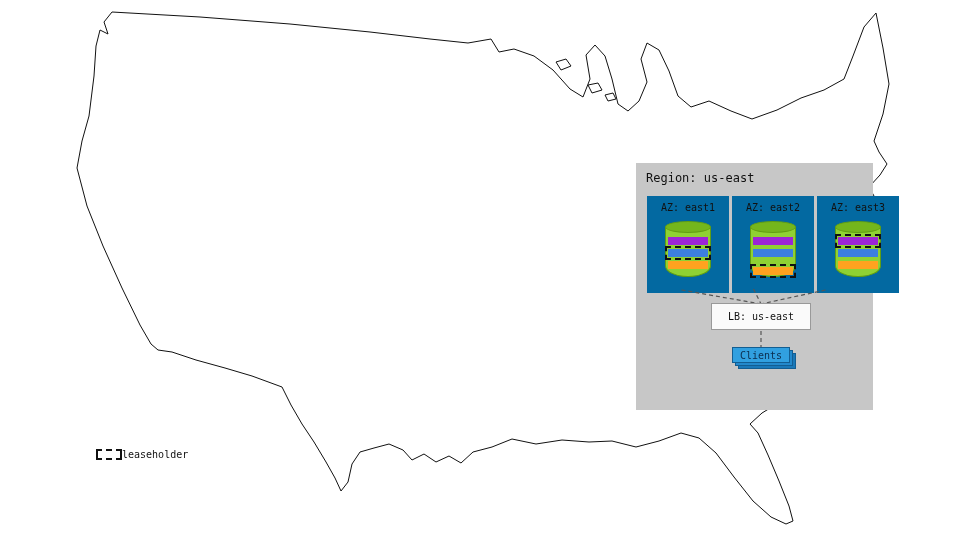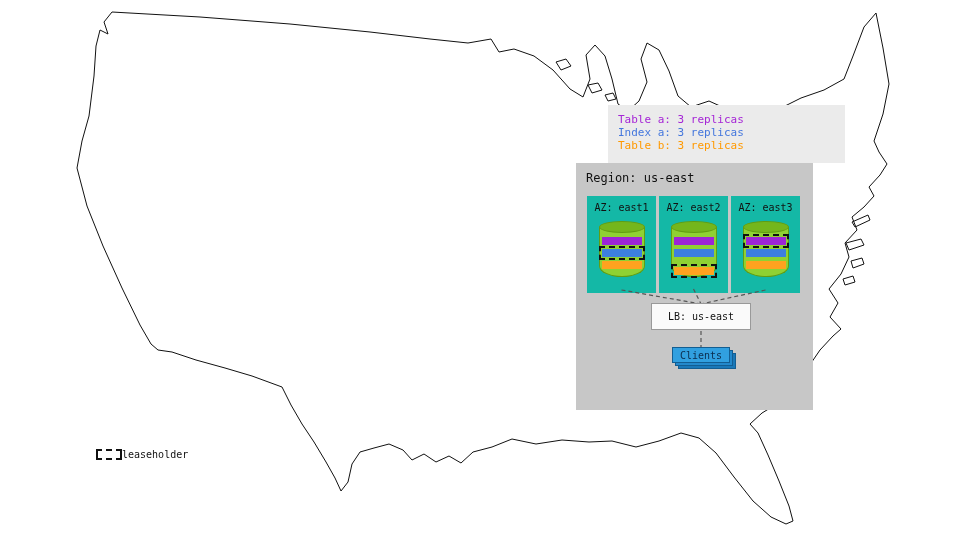--- a/index.html
+++ b/index.html
@@ -11,27 +11,27 @@
 
   
   .legend-box{
     position:absolute;left:608px;top:105px;width:237px;height:58px;
     background:#ebebeb;box-sizing:border-box;padding:8px 0 0 10px;
   }
   .legend-line{font-size:11px;line-height:13px;white-space:pre;}
 
   
   .region-box{
-    position:absolute;left:576px;top:163px;width:237px;height:247px;
+    position:absolute;left:636px;top:163px;width:237px;height:247px;
     background:#c7c7c7;box-sizing:border-box;
   }
   .region-title{position:absolute;left:10px;top:8px;font-size:12px;color:#111;}
 
   .az-row{position:absolute;left:11px;top:33px;display:flex;gap:3px;}
-  .az-box{width:69px;height:97px;background:#14b8a6;position:relative;}
+  .az-box{width:82px;height:97px;background:#0369a1;position:relative;}
   .az-label{font-size:10px;color:#111;text-align:center;margin-top:6px;}
 
   .cylinder{position:relative;width:46px;height:56px;margin:8px auto 0 auto;}
   .cyl-body{
     position:absolute;left:0;right:0;top:6px;bottom:0;background:#8fd133;
     border:1px solid #619d13;border-top:none;box-sizing:border-box;
     border-radius:0 0 50% 50% / 0 0 11px 11px;
   }
   .cyl-top{
     position:absolute;left:0;right:0;top:0;height:12px;background:#74b61c;
@@ -90,25 +90,20 @@
          L491,39 L468,43 L430,39 L370,32 L290,24 L200,17 Z"></path>
     <path fill="none" stroke="#111" stroke-width="1" stroke-linejoin="round" d="M556,62 L566,59 L571,66 L561,70 Z
          M588,85 L598,83 L602,90 L592,93 Z
          M605,95 L613,93 L616,99 L608,101 Z
          M852,222 L868,215 L870,220 L855,227 Z
          M846,243 L861,239 L864,245 L849,250 Z
          M851,261 L862,258 L864,264 L853,268 Z
          M843,279 L853,276 L855,282 L845,285 Z"></path>
   </svg>
 
-  <div class="legend-box">
-    <div class="legend-line" style="color: rgb(165, 37, 214);">Table a: 3 replicas</div>
-    <div class="legend-line" style="color: rgb(68, 119, 221);">Index a: 3 replicas</div>
-    <div class="legend-line" style="color: rgb(255, 153, 0);">Table b: 3 replicas</div>
-  </div>
 
   <div class="region-box">
     <div class="region-title">Region: us-east</div>
 
     <div class="az-row">
 
       <div class="az-box" data-az="0">
         <div class="az-label">AZ: east1</div>
         <div class="cylinder">
           <div class="cyl-body"></div>

